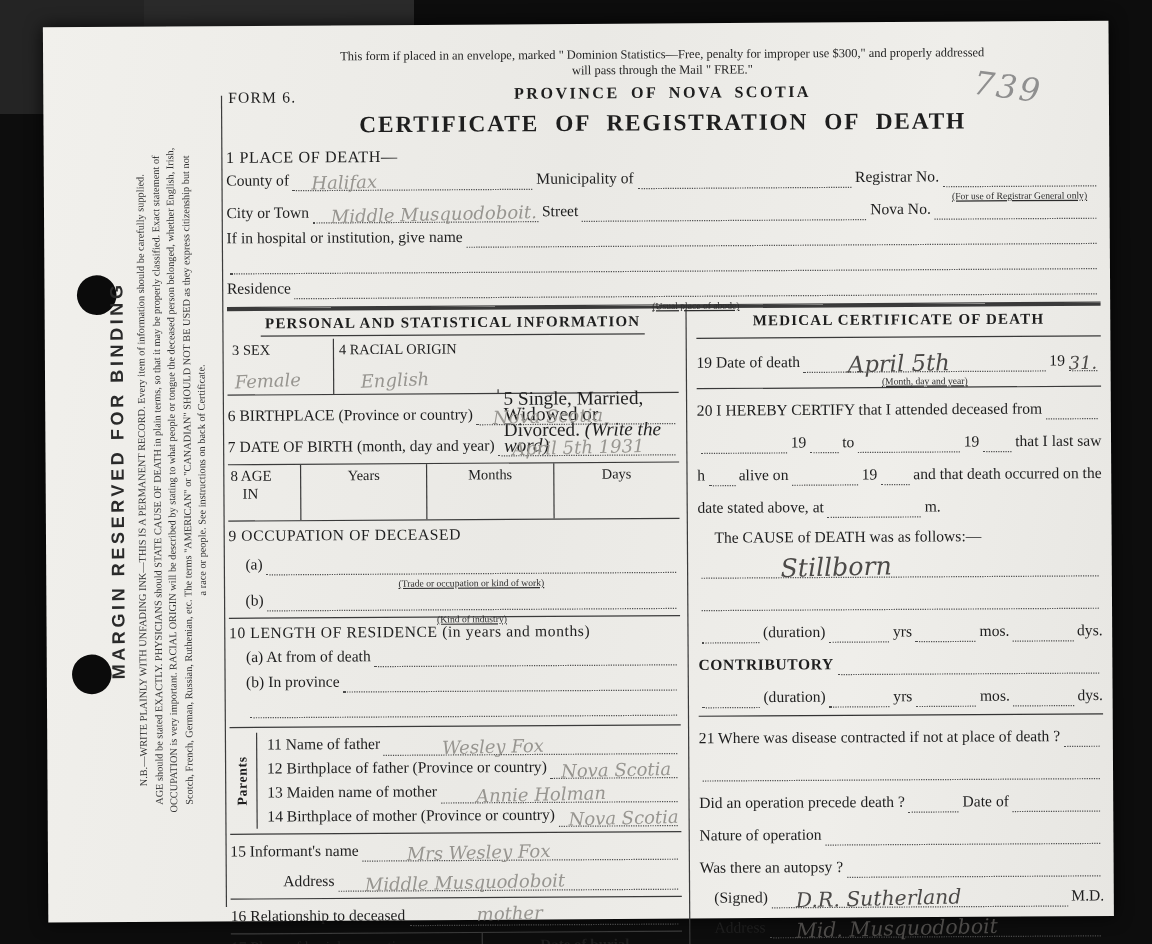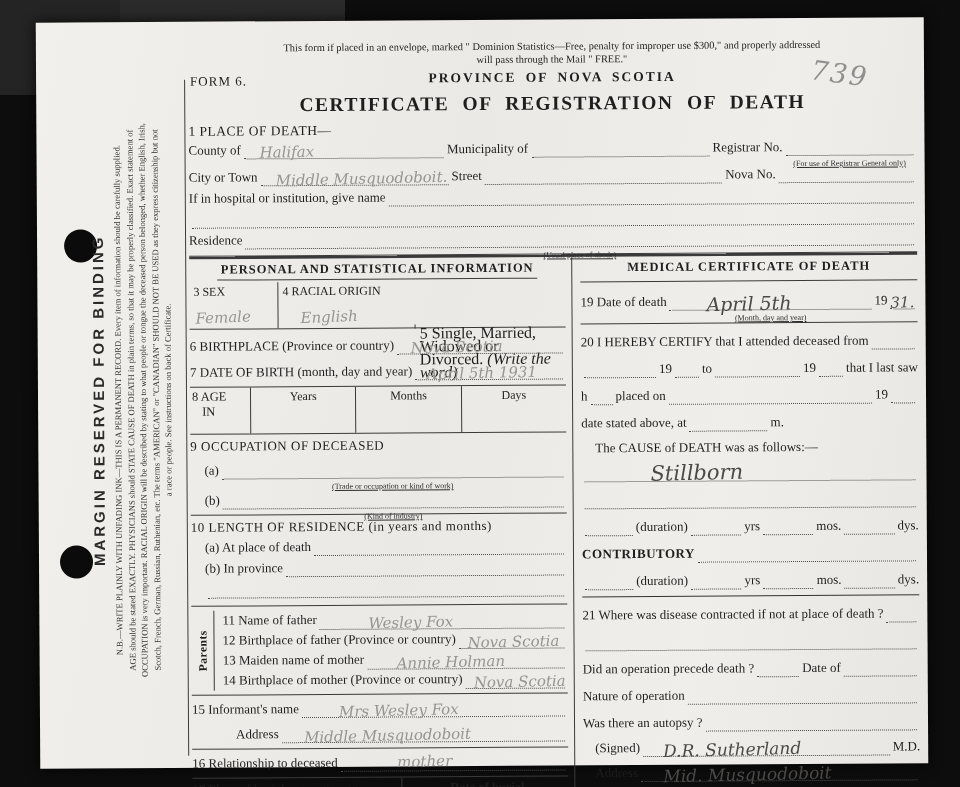--- a/index.html
+++ b/index.html
@@ -270,21 +270,21 @@
             <span class="lbl">(b)</span>
             <span class="dl">
               <span class="note">(Kind of industry)</span>
             </span>
           </div>
         </div>
 
         <div class="block b-bot" style="padding-bottom:7px">
           <div class="caps">10 LENGTH OF RESIDENCE (in years and months)</div>
           <div class="row indent mt2">
-            <span class="lbl">(a) At place of death</span>
+            <span class="lbl">(a) At from of death</span>
             <span class="dl"></span>
           </div>
           <div class="row indent mt2">
             <span class="lbl">(b) In province</span>
             <span class="dl"></span>
           </div>
           <div class="row indent mt2">
             <span class="dl"></span>
           </div>
         </div>
@@ -384,24 +384,25 @@
             <span class="dl" style="flex:0 0 24px"></span>
             <span class="lbl">to</span>
             <span class="dl"></span>
             <span class="lbl">19</span>
             <span class="dl" style="flex:0 0 24px"></span>
             <span class="lbl">that I last saw</span>
           </div>
           <div class="row mt8">
             <span class="lbl">h</span>
             <span class="dl" style="flex:0 0 22px"></span>
-            <span class="lbl">placed on</span>
+            <span class="lbl">alive on</span>
             <span class="dl"></span>
             <span class="lbl">19</span>
             <span class="dl" style="flex:0 0 24px"></span>
+            <span class="lbl">and that death occurred on the</span>
           </div>
           <div class="row mt8">
             <span class="lbl">date stated above, at</span>
             <span class="dl" style="flex:0 0 78px"></span>
             <span class="lbl">m.</span>
           </div>
         </div>
 
         <div class="cause-label">The CAUSE of DEATH was as follows:—</div>
         <div class="row causeline">

